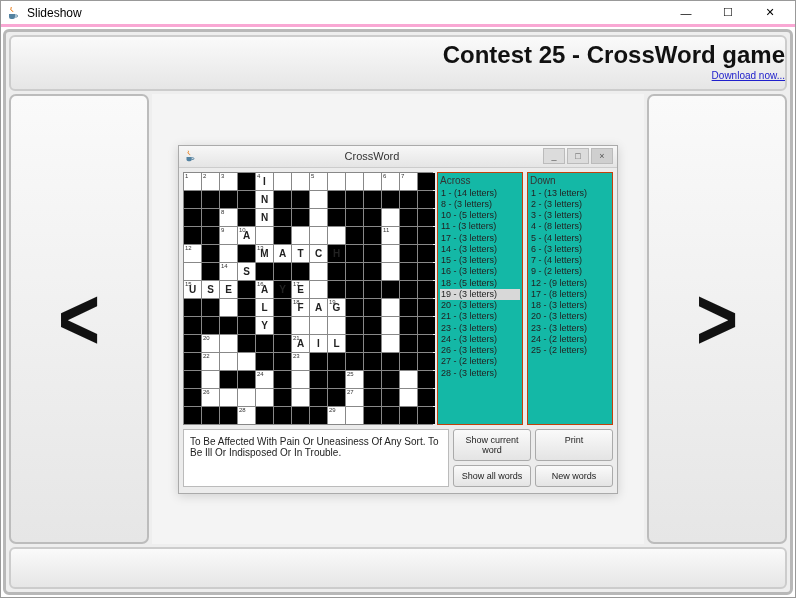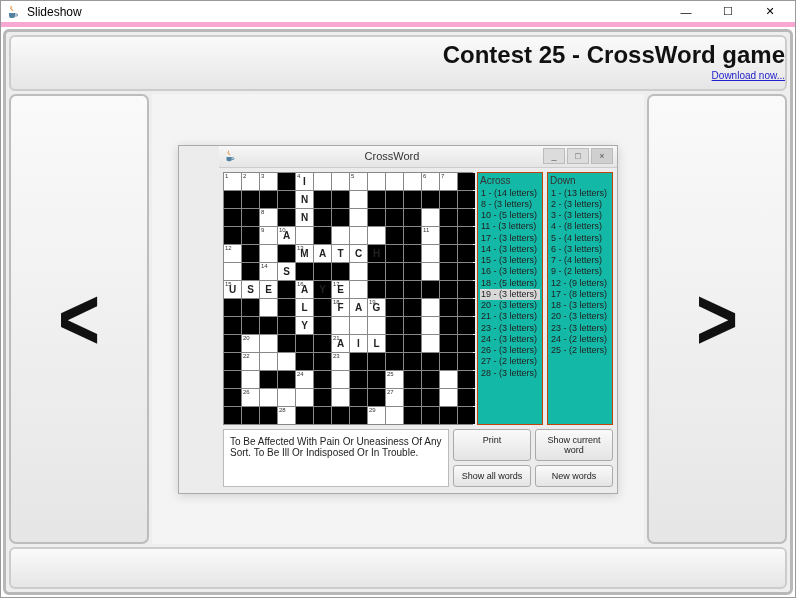--- a/index.html
+++ b/index.html
@@ -1,37 +1,37 @@
 <!DOCTYPE html>
 <html><head>
 <meta charset="utf-8">
 <style>
 * { box-sizing: border-box; margin: 0; padding: 0; }
 body { font-family: Tahoma, Arial, sans-serif; font-size: 11px; background: #fff; width: 796px; height: 598px; overflow: hidden; }
 .window { width: 796px; height: 598px; border: 1px solid #999; background: #fff; display: flex; flex-direction: column; }
-.titlebar { height: 26px; background: #fff; display: flex; align-items: center; padding: 0 4px; border-bottom: 5px solid #f9a8d4; }
+.titlebar { height: 26px; background: #fff; display: flex; align-items: center; padding: 0 4px; border-bottom: 3px solid #f9a8d4; }
 .titlebar .java-icon { width: 16px; height: 16px; margin-right: 6px; display: inline-flex; align-items: center; justify-content: center; }
 .titlebar .title { font-size: 12px; color: #000; }
 .titlebar .spacer { flex: 1; }
 .winctl { width: 42px; height: 22px; display: inline-flex; align-items: center; justify-content: center; color: #000; cursor: default; font-family: Arial; }
 
 .outer-frame { flex: 1; background: #eee; border: 3px solid #b8b8b8; border-radius: 6px; margin: 2px; display: flex; flex-direction: column; }
 .header-panel { border: 2px solid #ccc; border-radius: 6px; margin: 3px; background: linear-gradient(#fafafa,#e6e6e6); padding: 4px 0 8px; text-align: right; }
 .header-panel h1 { font-size: 24px; font-weight: bold; color: #111; }
 .header-panel a { font-size: 10px; color: #2020cc; text-decoration: underline; }
 
 .mid-row { flex: 1; display: flex; margin: 0 3px; gap: 3px; min-height: 0; }
 .nav-btn { width: 140px; border: 2px solid #bcbcbc; border-radius: 7px; background: linear-gradient(#fafafa,#e6e6e6); display: flex; align-items: center; justify-content: center; cursor: pointer; }
 .nav-btn span { font-size: 72px; font-weight: bold; color: #111; font-family: Arial; transform: scaleY(1.2); }
 .stage { flex: 1; background: #f4f4f4; display: flex; align-items: center; justify-content: center; overflow: hidden; }
 
 .footer-panel { height: 42px; border: 2px solid #ccc; border-radius: 6px; margin: 3px; background: linear-gradient(#fafafa,#e6e6e6); }
 
 
-.cw-window { width: 440px; background: #ececec; border: 1px solid #aaa; box-shadow: 0 2px 10px rgba(0,0,0,.15); display: flex; flex-direction: column; font-size: 10px; padding-left: 40px; }
+.cw-window { width: 440px; background: #ececec; border: 1px solid #aaa; box-shadow: 0 2px 10px rgba(0,0,0,.15); display: flex; flex-direction: column; font-size: 10px; }
 .cw-titlebar { height: 22px; background: linear-gradient(#f7f7f7,#e5e5e5); display: flex; align-items: center; padding: 0 4px; border-bottom: 1px solid #ccc; }
 .cw-titlebar .java-icon { width: 14px; height: 14px; margin-right: 4px; }
 .cw-titlebar .ttl { flex: 1; text-align: center; font-size: 11px; color: #333; }
 .cw-winbtns { display: flex; gap: 2px; }
 .cw-winbtn { width: 22px; height: 16px; background: #dcdcdc; border: 1px solid #bbb; display: inline-flex; align-items: center; justify-content: center; font-size: 9px; color: #555; }
 .cw-winbtn.cls { background: #cfcfcf; }
 
 .cw-body { display: flex; gap: 4px; padding: 4px; }
 .grid-wrap { width: 250px; }
 .grid { display: grid; grid-template-columns: repeat(14, 17px); grid-auto-rows: 17px; border: 1px solid #888; background: #888; gap: 1px; }
@@ -437,22 +437,22 @@
                   <div class="row">23  -  (3 letters)</div>
                   <div class="row">24  -  (2 letters)</div>
                   <div class="row">25  -  (2 letters)</div>
                 </div>
             </div>
           </div>
 
           <div class="cw-bottom">
             <div class="clue-box">To Be Affected With Pain Or Uneasiness Of Any Sort. To Be Ill Or Indisposed Or In Trouble.</div>
             <div class="btn-col">
+              <div class="swing-btn">Show current word</div>
               <div class="swing-btn">Print</div>
-              <div class="swing-btn">Show current word</div>
               <div class="swing-btn">Show all words</div>
               <div class="swing-btn">New words</div>
             </div>
           </div>
         </div>
       </div>
 
       <div class="nav-btn">
           <span>&gt;</span>
         </div>

